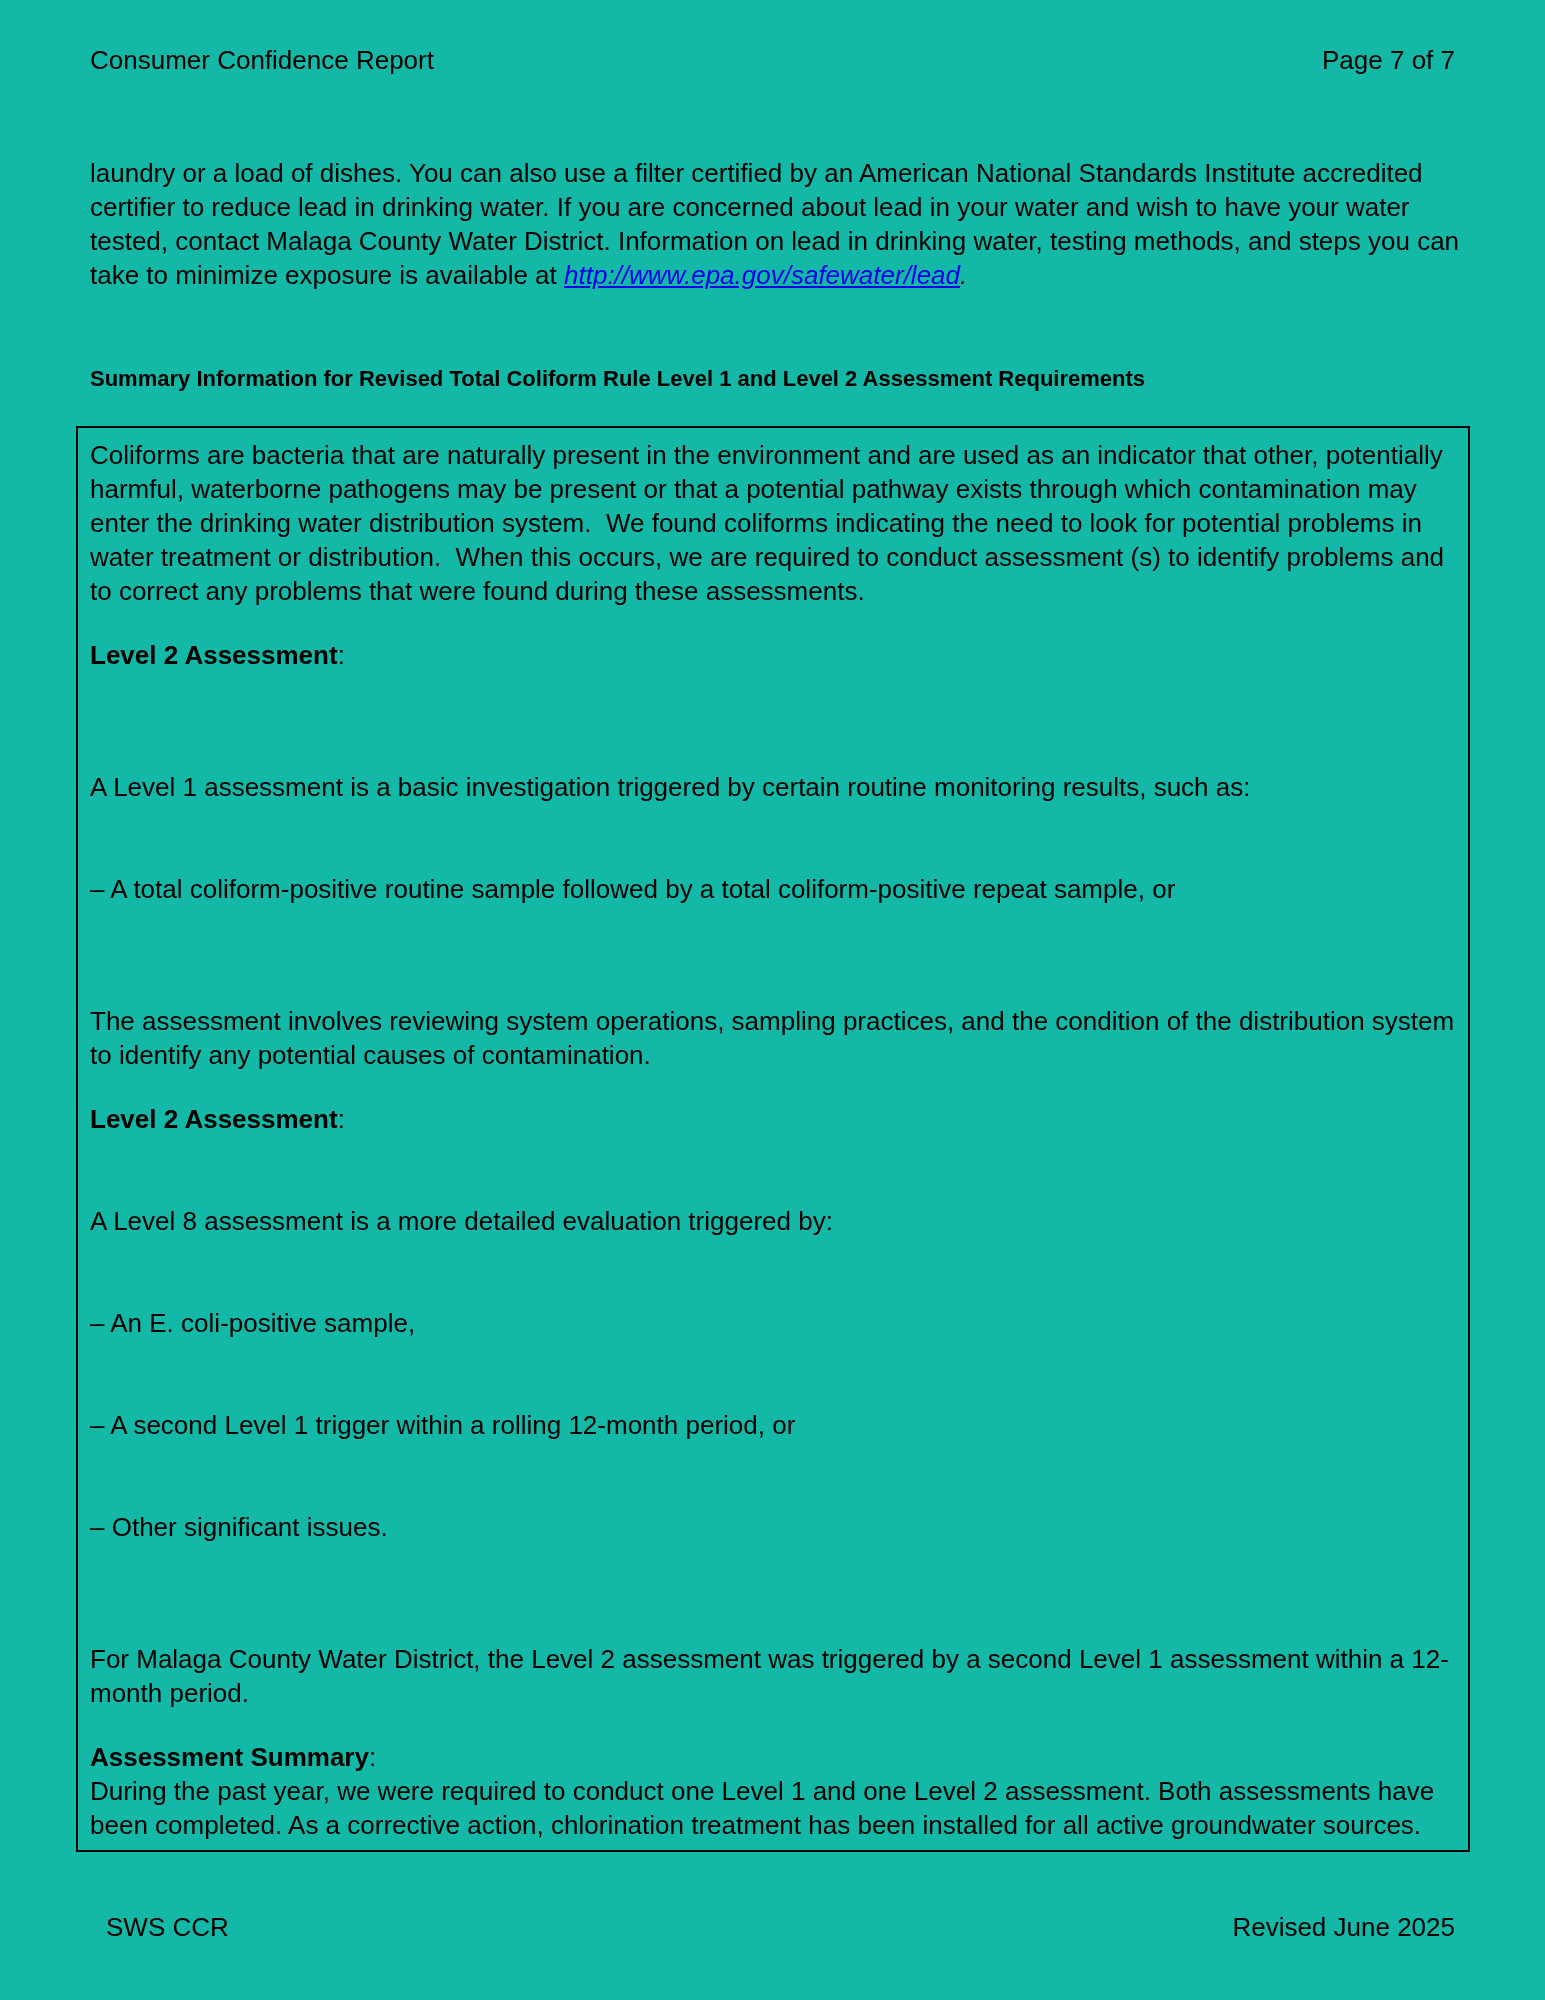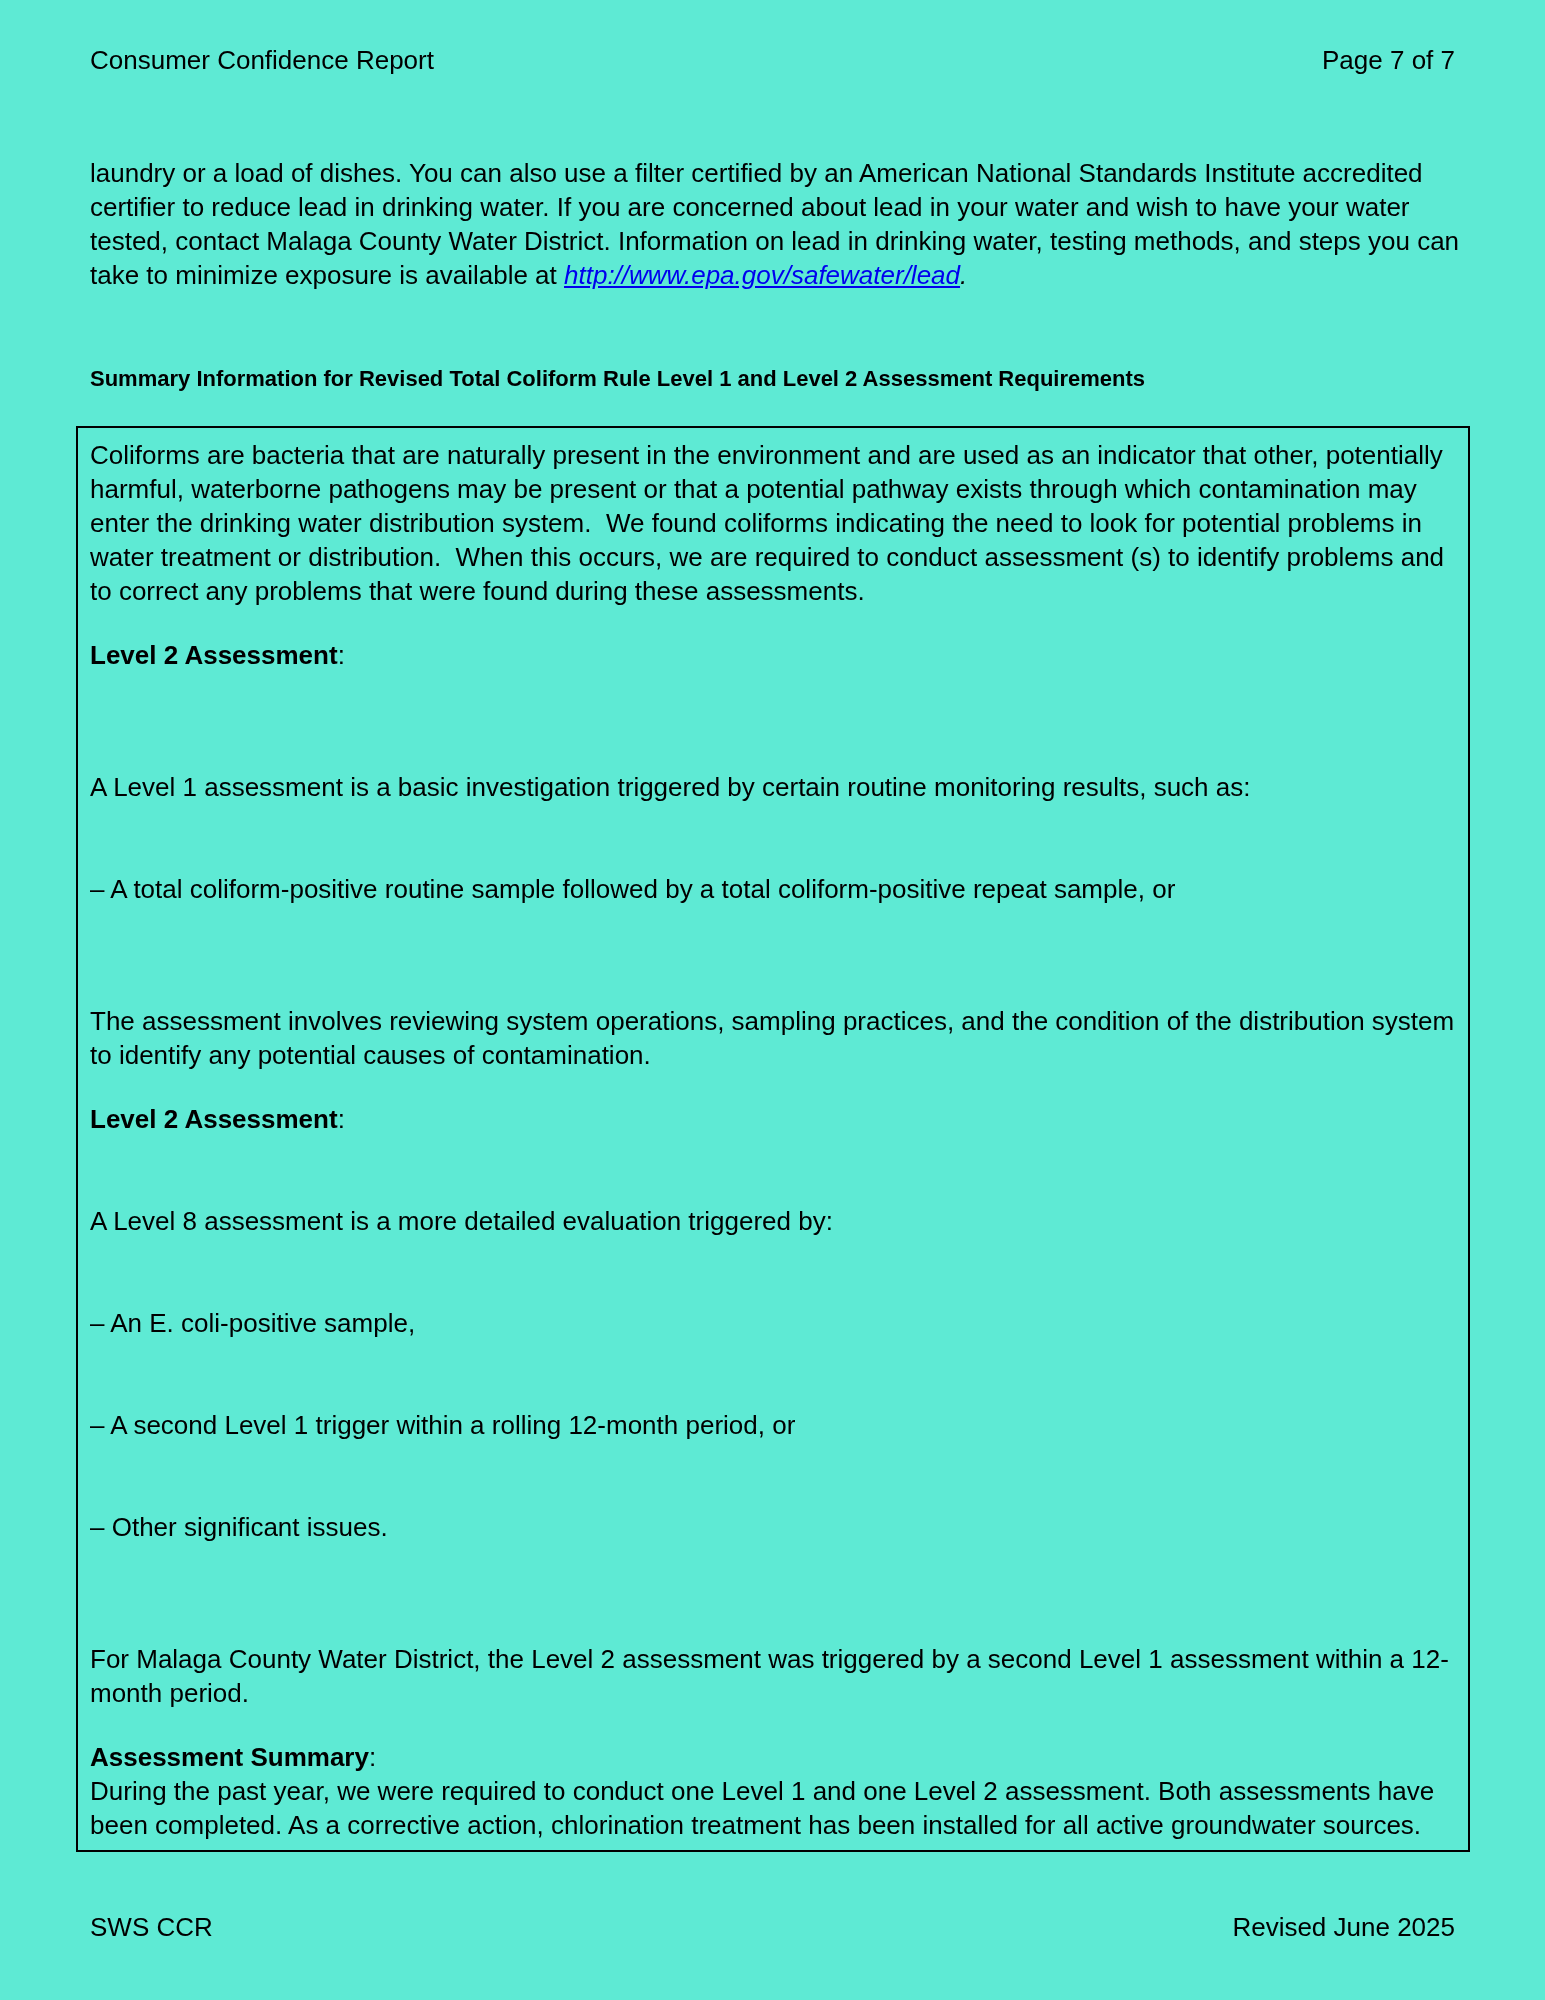--- a/index.html
+++ b/index.html
@@ -4,21 +4,21 @@
 <style>
   html, body {
     margin: 0;
     padding: 0;
     background: #e8e8e8;
   }
   .page {
     position: relative;
     width: 1545px;
     height: 2000px;
-    background: #5eead4;
+    background: #14b8a6;
     font-family: "Liberation Sans", "DejaVu Sans", sans-serif;
     color: #000000;
     font-size: 26px;
     line-height: 34px;
     overflow: hidden;
   }
   .header {
     display: flex;
     justify-content: space-between;
     margin: 0 90px;
@@ -57,21 +57,21 @@
   .box p, .box .group {
     margin: 0;
     white-space: pre-wrap;
   }
   .box .gap-top { margin-top: 30px; }
   .box-heading .bold { font-weight: bold; }
   .bullet-line { white-space: pre-wrap; }
   .footer {
     position: absolute;
     top: 1912px;
-    left: 90px;
+    left: 106px;
     right: 90px;
     display: flex;
     justify-content: space-between;
     line-height: 30px;
   }
 </style>
 </head>
 <body>
 
 <div class="page">

